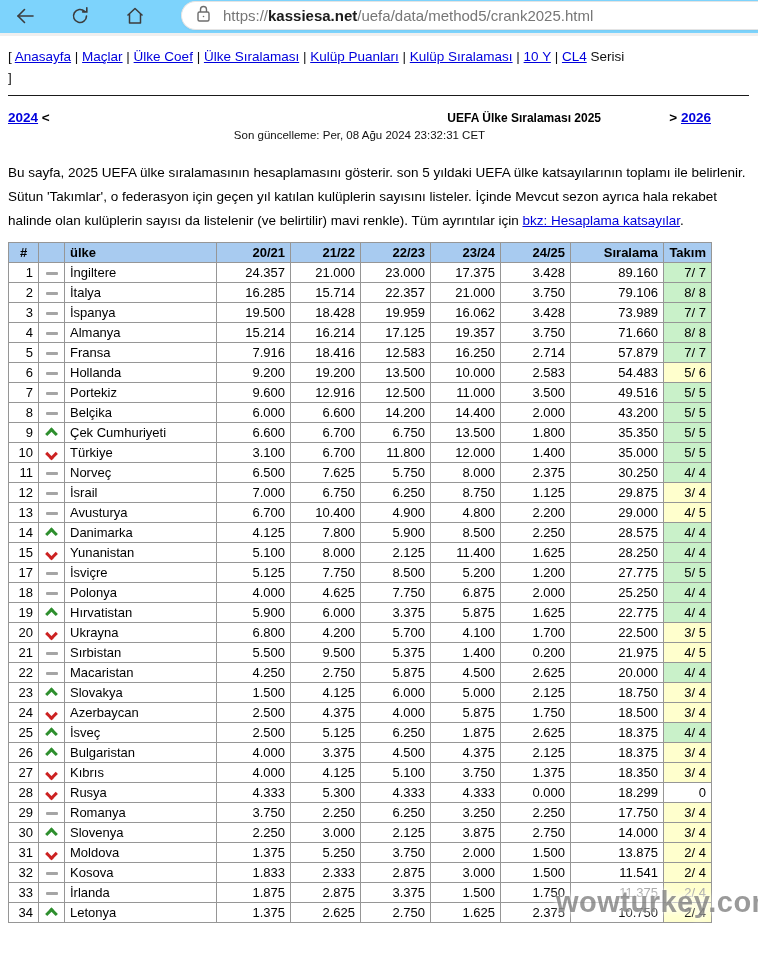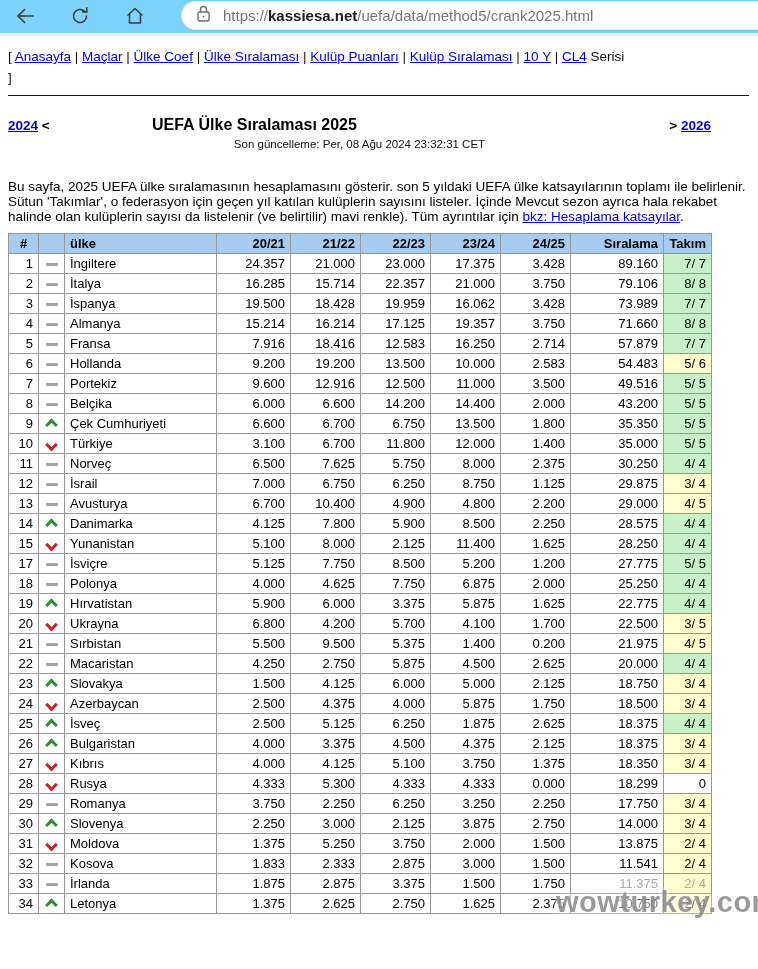--- a/index.html
+++ b/index.html
@@ -40,27 +40,27 @@
   .site-nav { font-size: 13.5px; line-height: 21px; color: #111; }
   .site-nav a, .year-link, .intro a {
     color: var(--link, #0000dd); text-decoration: underline; cursor: pointer;
   }
   .nav-close { display: block; }
   hr.rule {
     border: none; border-top: 1px solid #1a1a1a;
     margin: 7px 1px 6px 0;
   }
   .title-row {
-    width: 703px; display: flex; align-items: baseline; margin-top: 20px; gap: 34px;
+    width: 703px; display: flex; align-items: baseline; margin-top: 14px;
   }
   .title-row .side { width: 110px; font-size: 13.5px; font-weight: 700; white-space: nowrap; }
   .title-row .side.right { text-align: right; }
-  .page-title { flex: 1; text-align: left; font-size: 16px; font-weight: 700; }
+  .page-title { flex: 1; text-align: right; font-size: 12px; font-weight: 700; }
   .subtitle { width: 703px; text-align: center; font-size: 11.5px; margin-top: 4px; color: #111; }
-  .intro { width: 748px; font-size: 13.5px; line-height: 15px; margin-top: 29px; }
+  .intro { width: 748px; font-size: 13.5px; line-height: 24px; margin-top: 20px; }
   
   table.rank {
     border-collapse: collapse; table-layout: fixed;
     width: 703px; margin-top: 9px; font-size: 13px;
   }
   .rank th, .rank td {
     border: 1px solid #969696; height: 20px;
     padding: 0 5px; white-space: nowrap; overflow: hidden;
   }
   .rank th { background: var(--header-bg, #a8cbf0); font-weight: 700; text-align: right; }

